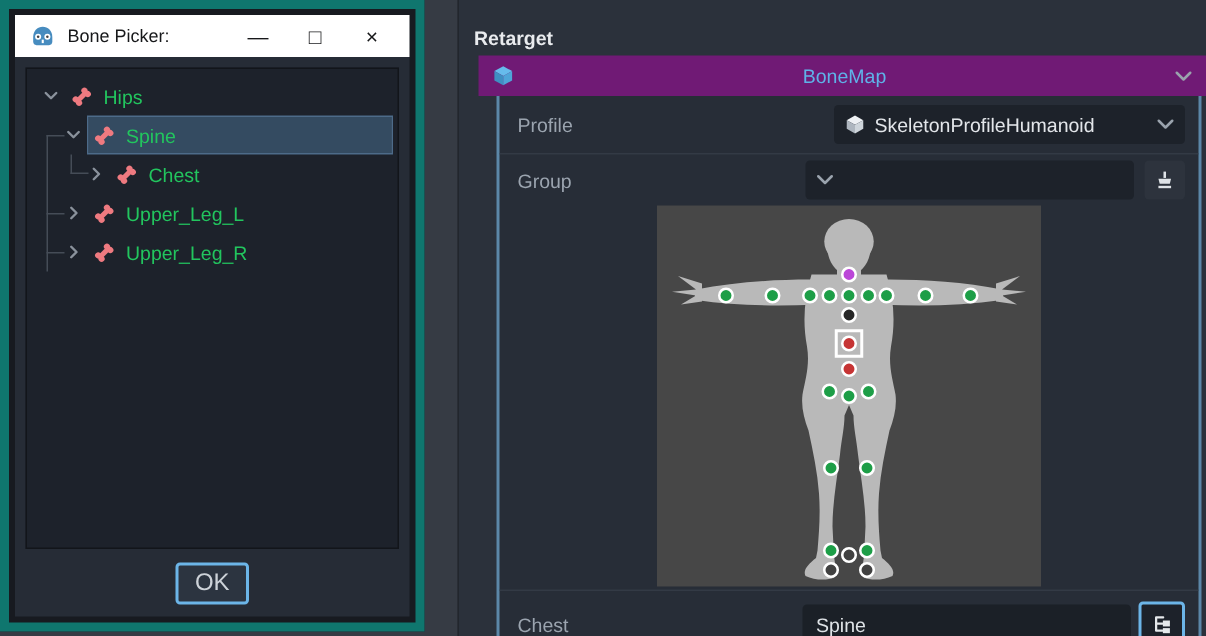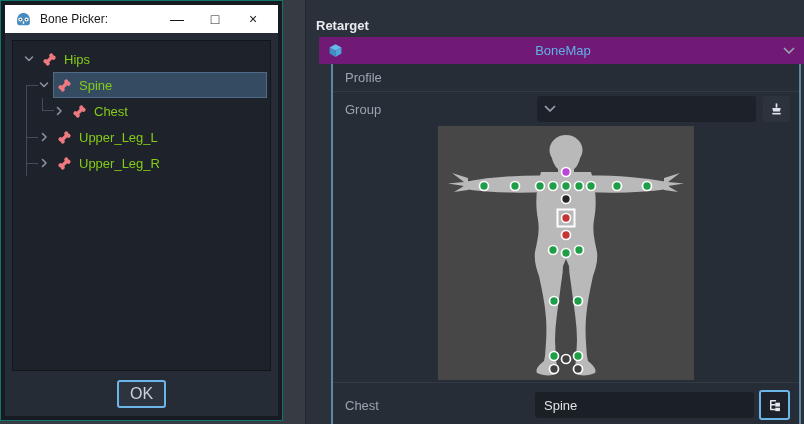--- a/index.html
+++ b/index.html
@@ -2,31 +2,31 @@
 <html><head>
 <meta charset="utf-8">
 <style>
   * { margin:0; padding:0; box-sizing:border-box; }
   html,body { width:804px; height:424px; overflow:hidden; }
   body { background:#363b44; font-family:"Liberation Sans", sans-serif; font-size:13px;
          color:#ced3d9; position:relative; }
 
   
   .window { position:absolute; left:0; top:0; width:283px; height:421px;
-            background:#171a20; border:1px solid #0f766e; padding:4px; display:flex; flex-direction:column; }
+            background:#171a20; border:6px solid #0f766e; padding:4px; display:flex; flex-direction:column; }
   .titlebar { height:28px; background:#ffffff; display:flex; align-items:center; padding:0 10px; gap:8px; flex:0 0 auto; }
   .titlebar .win-title { color:#17181a; font-size:12px; flex:1; }
   .win-ctl { color:#17181a; font-size:14px; width:30px; text-align:center; cursor:default; line-height:28px; }
   .win-body { flex:1; background:#262c36; display:flex; flex-direction:column; padding:7px 7px 6px; min-height:0; }
   .tree { flex:1; background:#1d222b; border:1px solid #12151a; position:relative; padding-top:5px; overflow:hidden; }
   .tree-row { height:26px; display:flex; align-items:center; gap:3px; }
   .tree-row .chev { flex:0 0 auto; margin-right:1px; }
   .sel { display:flex; align-items:center; gap:7px; flex:1; margin-right:4px; padding:2px 6px 2px 3px; height:24px; }
   .sel.on { background:#344b61; outline:1px solid #4d6b89; }
-  .lbl { color:#84cc16; }
+  .lbl { color:#22c55e; }
   .guide { position:absolute; border-color:#454c57; }
   .g-v { border-left:1px solid #454c57; width:1px; }
   .g-h { border-top:1px solid #454c57; height:1px; }
   .g-l { border-left:1px solid #454c57; border-bottom:1px solid #454c57; }
   .win-footer { flex:0 0 auto; display:flex; justify-content:center; padding-top:9px; padding-bottom:2px; }
   .ok-btn { background:#2c3440; border:2px solid #6cb5e8; border-radius:3px; color:#cdd2d8;
             font-size:16px; padding:3px 11px; font-family:inherit; cursor:pointer; }
 
   
   .inspector { position:absolute; left:305px; top:0; width:499px; height:424px;
@@ -191,20 +191,33 @@
       <svg class="chev-dd" width="12" height="8" viewBox="0 0 12 8">
           <path d="M1.5 1.5 L6 6 L10.5 1.5" fill="none" stroke="#9aa3ad" stroke-width="1.7" stroke-linecap="round" stroke-linejoin="round"></path>
         </svg>
     </div>
   </div>
 
   <div class="sub">
 
     <div class="prop-row sep" style="padding-top:6px; padding-bottom:6px;">
       <span class="prop-label">Profile</span>
+      <div class="widget w-profile">
+        <span style="display:flex">
+          <svg width="14" height="14" viewBox="0 0 16 16">
+            <polygon points="8,1.2 14.3,4.7 8,8.2 1.7,4.7" fill="#eef1f4"></polygon>
+            <polygon points="1.7,4.7 8,8.2 8,14.8 1.7,11.3" fill="#aeb6bf"></polygon>
+            <polygon points="14.3,4.7 8,8.2 8,14.8 14.3,11.3" fill="#ced5db"></polygon>
+          </svg>
+        </span>
+        <span class="val">SkeletonProfileHumanoid</span>
+        <svg class="chev-dd" width="12" height="8" viewBox="0 0 12 8">
+            <path d="M1.5 1.5 L6 6 L10.5 1.5" fill="none" stroke="#9aa3ad" stroke-width="1.7" stroke-linecap="round" stroke-linejoin="round"></path>
+          </svg>
+      </div>
     </div>
 
     <div class="prop-row" style="padding-top:4px; padding-bottom:2px;">
       <span class="prop-label">Group</span>
       <div class="widget w-dd">
         <svg class="chev-dd" width="12" height="8" viewBox="0 0 12 8">
             <path d="M1.5 1.5 L6 6 L10.5 1.5" fill="none" stroke="#9aa3ad" stroke-width="1.7" stroke-linecap="round" stroke-linejoin="round"></path>
           </svg>
       </div>
       <button class="icon-btn">

